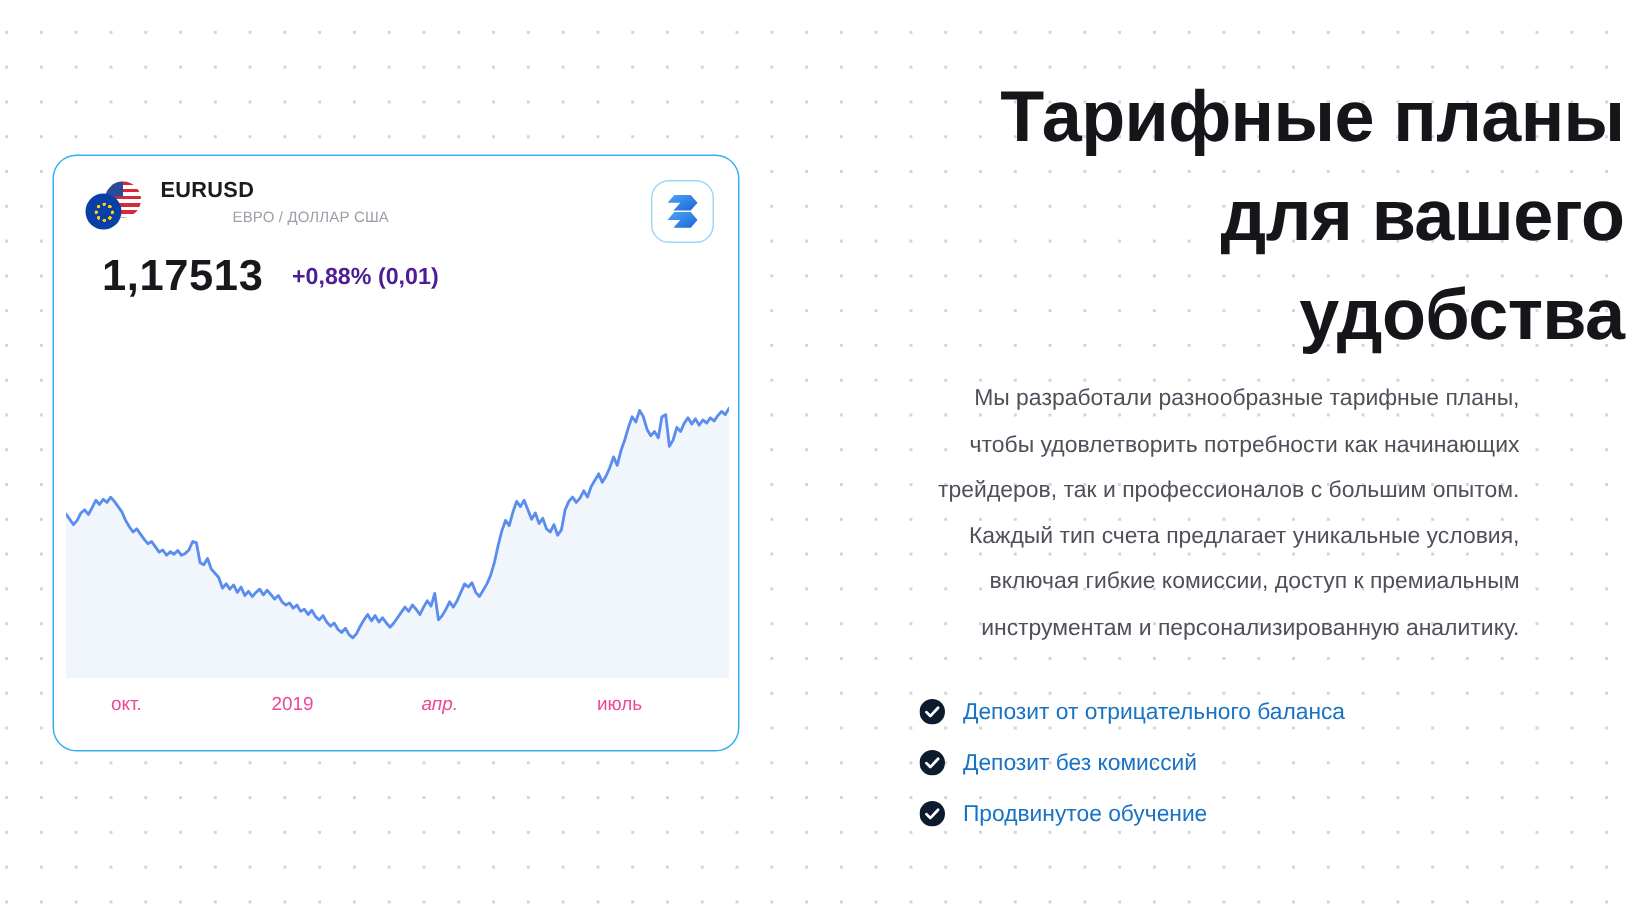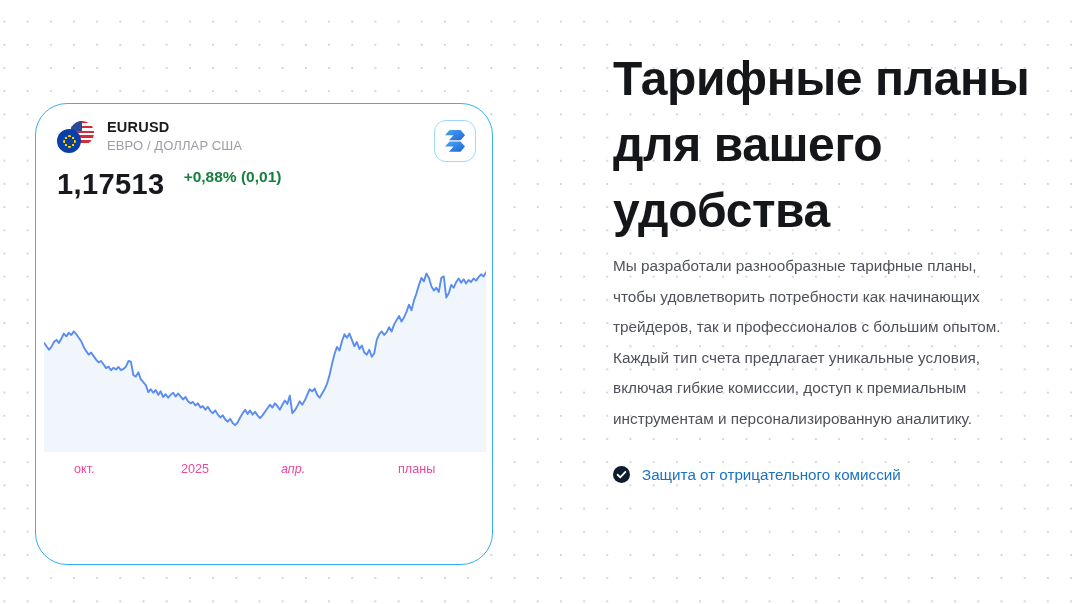--- a/index.html
+++ b/index.html
@@ -18,24 +18,24 @@
     background-position: 16px 10px;
     position: relative;
   }
 
   
   #quote-card {
     position: absolute;
     left: 35px;
     top: 103px;
     width: 458px;
-    height: 462px;
+    height: 398px;
     background: #ffffff;
     border: 1.6px solid #36b0f0;
-    border-radius: 32px;
+    border-radius: 16px;
     overflow: hidden;
   }
 
   .card-header {
     position: absolute;
     left: 21px;
     top: 14px;
     right: 16px;
     height: 46px;
   }
@@ -97,58 +97,59 @@
     top: 0;
   }
   .ticker-symbol {
     font-size: 14.5px;
     font-weight: bold;
     color: #1b1b1f;
     letter-spacing: .2px;
     line-height: 18px;
   }
   .ticker-name {
-    font-size: 13px;
+    font-size: 10px;
     color: #9b9ea6;
     line-height: 17px;
     letter-spacing: .1px;
     margin-top: 1px;
+    margin-left: 48px;
   }
 
   #brand-badge {
     position: absolute;
     right: 0;
     top: 2px;
     width: 42px;
     height: 42px;
     border: 1.4px solid #9fd8f7;
     border-radius: 12px;
     background: #ffffff;
     display: flex;
     align-items: center;
     justify-content: center;
   }
 
   .price-row {
     position: absolute;
-    left: 21px;
+    left: 32px;
     top: 64px;
     display: flex;
-    align-items: flex-start;
+    align-items: center;
   }
   .price-value {
     font-size: 29px;
     font-weight: bold;
     color: #17181c;
     letter-spacing: .4px;
   }
   .price-change {
     font-size: 15.5px;
     font-weight: bold;
-    color: #15803d;
+    color: #4c1d95;
     margin-left: 19px;
   }
 
   #price-chart {
     position: absolute;
     left: 8px;
     top: 116px;
     width: 442px;
     height: 232px;
   }
@@ -166,20 +167,21 @@
     color: #ec4899;
     white-space: nowrap;
   }
 
   
   #hero-copy {
     position: absolute;
     left: 613px;
     top: 46px;
     width: 470px;
+    text-align: right;
   }
   #page-title {
     font-size: 48px;
     font-weight: bold;
     color: #15161a;
     line-height: 66px;
     letter-spacing: -0.4px;
   }
   #hero-paragraph {
     margin-top: 7px;
@@ -245,34 +247,48 @@
     <span class="price-change">+0,88% (0,01)</span>
   </div>
 
   <svg id="price-chart" viewBox="0 0 442 232" preserveAspectRatio="none">
     <path id="chart-area" d="M0.00 122.70 L2.48 126.22 L4.97 129.75 L7.45 126.93 L9.93 121.99 L12.42 119.88 L14.90 122.98 L17.38 118.47 L19.87 113.53 L22.35 116.35 L24.83 112.83 L27.31 114.94 L29.80 111.42 L32.28 114.24 L34.76 117.76 L37.25 121.29 L39.73 126.93 L42.21 131.16 L44.70 134.69 L47.18 132.57 L49.66 136.10 L52.15 139.62 L54.63 142.44 L57.11 141.03 L59.60 144.56 L62.08 148.09 L64.56 146.67 L67.04 150.20 L69.53 147.80 L72.01 149.50 L74.49 146.96 L76.98 150.20 L79.46 148.93 L81.94 146.67 L84.43 141.03 L86.91 141.74 L89.39 155.14 L91.88 156.55 L94.36 152.32 L96.84 159.37 L99.33 162.19 L101.81 165.01 L104.29 172.06 L106.78 169.24 L109.26 172.77 L111.74 169.95 L114.22 174.88 L116.71 171.36 L119.19 177.00 L121.67 174.18 L124.16 177.70 L126.64 174.88 L129.12 172.77 L131.61 176.57 L134.09 173.47 L136.57 176.29 L139.06 179.39 L141.54 177.00 L144.02 181.23 L146.51 183.34 L148.99 181.93 L151.47 185.46 L153.96 183.34 L156.44 187.57 L158.92 186.16 L161.40 189.69 L163.89 186.87 L166.37 191.10 L168.85 193.22 L171.34 190.40 L173.82 194.63 L176.30 197.45 L178.79 195.33 L181.27 199.56 L183.75 201.68 L186.24 198.86 L188.72 203.09 L191.20 205.20 L193.69 202.38 L196.17 197.45 L198.65 193.22 L201.13 189.69 L203.62 193.92 L206.10 190.40 L208.58 194.63 L211.07 191.81 L213.55 195.33 L216.03 198.15 L218.52 195.33 L221.00 191.81 L223.48 188.28 L225.97 184.75 L228.45 187.57 L230.93 183.34 L233.42 186.16 L235.90 189.69 L238.38 184.75 L240.87 180.52 L243.35 184.05 L245.83 175.59 L248.31 193.22 L250.80 190.40 L253.28 186.16 L255.76 181.23 L258.25 184.75 L260.73 180.52 L263.21 174.88 L265.70 169.24 L268.18 171.36 L270.66 168.53 L273.15 174.88 L275.63 177.70 L278.11 173.47 L280.60 169.24 L283.08 163.60 L285.56 155.14 L288.04 143.85 L290.53 133.98 L293.01 126.93 L295.49 130.46 L297.98 121.29 L300.46 114.24 L302.94 117.76 L305.43 113.53 L307.91 119.88 L310.39 126.22 L312.88 121.99 L315.36 129.05 L317.84 125.52 L320.33 132.57 L322.81 134.69 L325.29 129.75 L327.78 136.80 L330.26 133.28 L332.74 119.88 L335.22 114.24 L337.71 111.42 L340.19 114.94 L342.67 112.12 L345.16 107.19 L347.64 111.42 L350.12 104.36 L352.61 100.13 L355.09 95.90 L357.57 101.54 L360.06 97.31 L362.54 91.67 L365.02 84.62 L367.51 90.26 L369.99 80.39 L372.47 73.34 L374.96 64.88 L377.44 57.82 L379.92 61.35 L382.40 53.59 L384.89 57.82 L387.37 66.29 L389.85 70.52 L392.34 67.70 L394.82 71.93 L397.30 57.82 L399.79 56.41 L402.27 77.57 L404.75 73.34 L407.24 64.88 L409.72 67.70 L412.20 62.05 L414.69 58.53 L417.17 62.76 L419.65 59.23 L422.13 63.47 L424.62 59.94 L427.10 62.05 L429.58 58.53 L432.07 60.64 L434.55 57.12 L437.03 54.30 L439.52 56.41 L442.00 52.18 L442 232 L0 232 Z" fill="#f1f6fd"></path>
     <path id="chart-line" fill="none" stroke-width="1.9" stroke-linejoin="round" stroke-linecap="round" d="M0.00 122.70 L2.48 126.22 L4.97 129.75 L7.45 126.93 L9.93 121.99 L12.42 119.88 L14.90 122.98 L17.38 118.47 L19.87 113.53 L22.35 116.35 L24.83 112.83 L27.31 114.94 L29.80 111.42 L32.28 114.24 L34.76 117.76 L37.25 121.29 L39.73 126.93 L42.21 131.16 L44.70 134.69 L47.18 132.57 L49.66 136.10 L52.15 139.62 L54.63 142.44 L57.11 141.03 L59.60 144.56 L62.08 148.09 L64.56 146.67 L67.04 150.20 L69.53 147.80 L72.01 149.50 L74.49 146.96 L76.98 150.20 L79.46 148.93 L81.94 146.67 L84.43 141.03 L86.91 141.74 L89.39 155.14 L91.88 156.55 L94.36 152.32 L96.84 159.37 L99.33 162.19 L101.81 165.01 L104.29 172.06 L106.78 169.24 L109.26 172.77 L111.74 169.95 L114.22 174.88 L116.71 171.36 L119.19 177.00 L121.67 174.18 L124.16 177.70 L126.64 174.88 L129.12 172.77 L131.61 176.57 L134.09 173.47 L136.57 176.29 L139.06 179.39 L141.54 177.00 L144.02 181.23 L146.51 183.34 L148.99 181.93 L151.47 185.46 L153.96 183.34 L156.44 187.57 L158.92 186.16 L161.40 189.69 L163.89 186.87 L166.37 191.10 L168.85 193.22 L171.34 190.40 L173.82 194.63 L176.30 197.45 L178.79 195.33 L181.27 199.56 L183.75 201.68 L186.24 198.86 L188.72 203.09 L191.20 205.20 L193.69 202.38 L196.17 197.45 L198.65 193.22 L201.13 189.69 L203.62 193.92 L206.10 190.40 L208.58 194.63 L211.07 191.81 L213.55 195.33 L216.03 198.15 L218.52 195.33 L221.00 191.81 L223.48 188.28 L225.97 184.75 L228.45 187.57 L230.93 183.34 L233.42 186.16 L235.90 189.69 L238.38 184.75 L240.87 180.52 L243.35 184.05 L245.83 175.59 L248.31 193.22 L250.80 190.40 L253.28 186.16 L255.76 181.23 L258.25 184.75 L260.73 180.52 L263.21 174.88 L265.70 169.24 L268.18 171.36 L270.66 168.53 L273.15 174.88 L275.63 177.70 L278.11 173.47 L280.60 169.24 L283.08 163.60 L285.56 155.14 L288.04 143.85 L290.53 133.98 L293.01 126.93 L295.49 130.46 L297.98 121.29 L300.46 114.24 L302.94 117.76 L305.43 113.53 L307.91 119.88 L310.39 126.22 L312.88 121.99 L315.36 129.05 L317.84 125.52 L320.33 132.57 L322.81 134.69 L325.29 129.75 L327.78 136.80 L330.26 133.28 L332.74 119.88 L335.22 114.24 L337.71 111.42 L340.19 114.94 L342.67 112.12 L345.16 107.19 L347.64 111.42 L350.12 104.36 L352.61 100.13 L355.09 95.90 L357.57 101.54 L360.06 97.31 L362.54 91.67 L365.02 84.62 L367.51 90.26 L369.99 80.39 L372.47 73.34 L374.96 64.88 L377.44 57.82 L379.92 61.35 L382.40 53.59 L384.89 57.82 L387.37 66.29 L389.85 70.52 L392.34 67.70 L394.82 71.93 L397.30 57.82 L399.79 56.41 L402.27 77.57 L404.75 73.34 L407.24 64.88 L409.72 67.70 L412.20 62.05 L414.69 58.53 L417.17 62.76 L419.65 59.23 L422.13 63.47 L424.62 59.94 L427.10 62.05 L429.58 58.53 L432.07 60.64 L434.55 57.12 L437.03 54.30 L439.52 56.41 L442.00 52.18" stroke="#5b8def"></path>
   </svg>
 
   <div class="axis-row">
     <span class="axis-label" style="left: 38px;">окт.</span>
-    <span class="axis-label" style="left: 145px;">2025</span>
+    <span class="axis-label" style="left: 145px;">2019</span>
     <span class="axis-label" style="left: 245px; font-style: italic;">апр.</span>
-    <span class="axis-label" style="left: 362px;">планы</span>
+    <span class="axis-label" style="left: 362px;">июль</span>
   </div>
 </div>
 
 <div id="hero-copy">
 
   <h1 id="page-title">Тарифные планы для вашего удобства</h1>
 
   <p id="hero-paragraph">Мы разработали разнообразные тарифные планы, чтобы удовлетворить потребности как начинающих трейдеров, так и профессионалов с большим опытом. Каждый тип счета предлагает уникальные условия, включая гибкие комиссии, доступ к премиальным инструментам и персонализированную аналитику.</p>
 
   <ul id="feature-list">
     <li class="feature-item">
       <svg class="check-icon" viewBox="0 0 20 20">
         <circle cx="10" cy="10" r="10" fill="#0d1b2e"></circle>
         <path d="M5.4 10.3 L8.5 13.4 L14.6 6.9" fill="none" stroke="#ffffff" stroke-width="2.2" stroke-linecap="round" stroke-linejoin="round"></path>
       </svg>
-      <span class="feature-label">Защита от отрицательного комиссий</span>
+      <span class="feature-label">Депозит от отрицательного баланса</span>
+    </li>
+    <li class="feature-item">
+      <svg class="check-icon" viewBox="0 0 20 20">
+        <circle cx="10" cy="10" r="10" fill="#0d1b2e"></circle>
+        <path d="M5.4 10.3 L8.5 13.4 L14.6 6.9" fill="none" stroke="#ffffff" stroke-width="2.2" stroke-linecap="round" stroke-linejoin="round"></path>
+      </svg>
+      <span class="feature-label">Депозит без комиссий</span>
+    </li>
+    <li class="feature-item">
+      <svg class="check-icon" viewBox="0 0 20 20">
+        <circle cx="10" cy="10" r="10" fill="#0d1b2e"></circle>
+        <path d="M5.4 10.3 L8.5 13.4 L14.6 6.9" fill="none" stroke="#ffffff" stroke-width="2.2" stroke-linecap="round" stroke-linejoin="round"></path>
+      </svg>
+      <span class="feature-label">Продвинутое обучение</span>
     </li>
   </ul>
 </div>
 
 </body></html>

